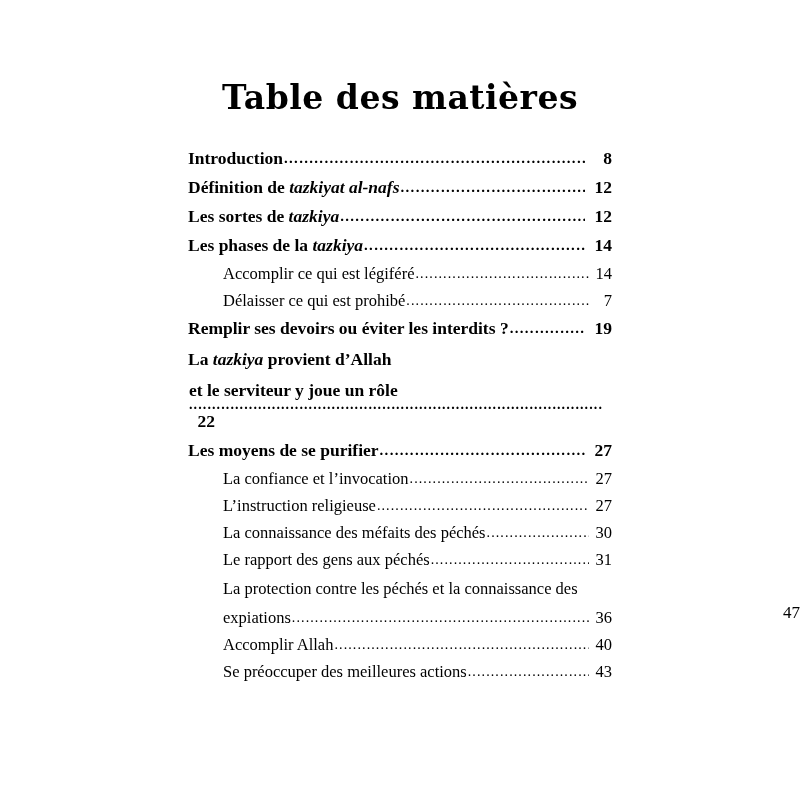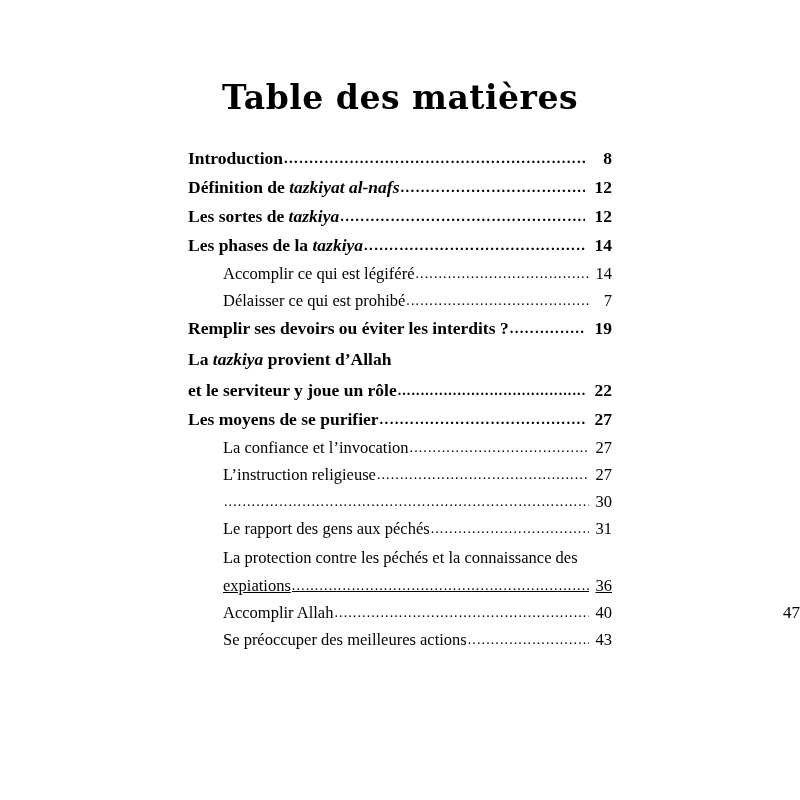--- a/index.html
+++ b/index.html
@@ -169,21 +169,21 @@
     <div class="entry lvl1">
       <span class="label"><span>Remplir ses devoirs ou éviter les interdits ?</span></span>
       <span class="dots">..........................................................................................</span>
       <span class="page-num">19</span>
     </div>
 
     <div class="entry-wrap">
       <div class="first-line">
         <span>La </span><em>tazkiya</em><span> provient d’Allah</span>
       </div>
-      <div class="entry" style="font-weight:bold;font-size:17.5px;">
+      <div class="entry" style="font-weight:bold;font-size:17.5px;flex-direction:column;">
         <span class="label"><span>et le serviteur y joue un rôle</span></span>
         <span class="dots">..........................................................................................</span>
         <span class="page-num" style="min-width:26px;">22</span>
       </div>
     </div>
 
     <div class="entry lvl1">
       <span class="label"><span>Les moyens de se purifier</span></span>
       <span class="dots">..........................................................................................</span>
       <span class="page-num">27</span>
@@ -195,35 +195,36 @@
       <span class="page-num">27</span>
     </div>
 
     <div class="entry lvl2">
       <span class="label"><span>L’instruction religieuse</span></span>
       <span class="dots">..........................................................................................</span>
       <span class="page-num">27</span>
     </div>
 
     <div class="entry lvl2">
+      <span class="label"><span>La connaissance des méfaits des péchés</span></span>
       <span class="dots">..........................................................................................</span>
       <span class="page-num">30</span>
     </div>
 
     <div class="entry lvl2">
       <span class="label"><span>Le rapport des gens aux péchés</span></span>
       <span class="dots">..........................................................................................</span>
       <span class="page-num">31</span>
     </div>
 
     <div class="lvl2 wrap2" style="font-size:16.5px;margin-left:35px;width:calc(100% - 35px);margin-bottom:10.5px;">
       <div class="first-line" style="margin-bottom:10.5px;">
         <span>La protection contre les péchés et la connaissance des</span>
       </div>
-      <div class="entry" style="font-size:16.5px;text-decoration:underline;">
+      <div class="entry" style="font-size:16.5px;">
         <span class="label"><span>expiations</span></span>
         <span class="dots">..........................................................................................</span>
         <span class="page-num" style="min-width:22px;">36</span>
       </div>
     </div>
 
     <div class="entry lvl2">
       <span class="label"><span>Accomplir Allah</span></span>
       <span class="dots">..........................................................................................</span>
       <span class="page-num">40</span>

